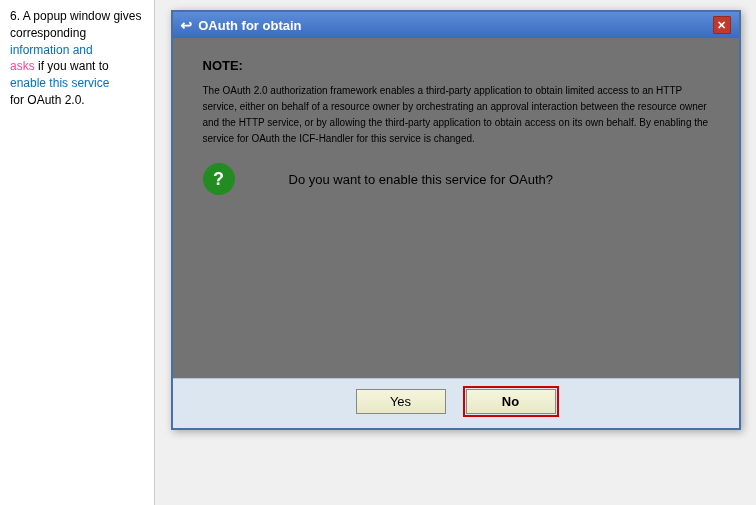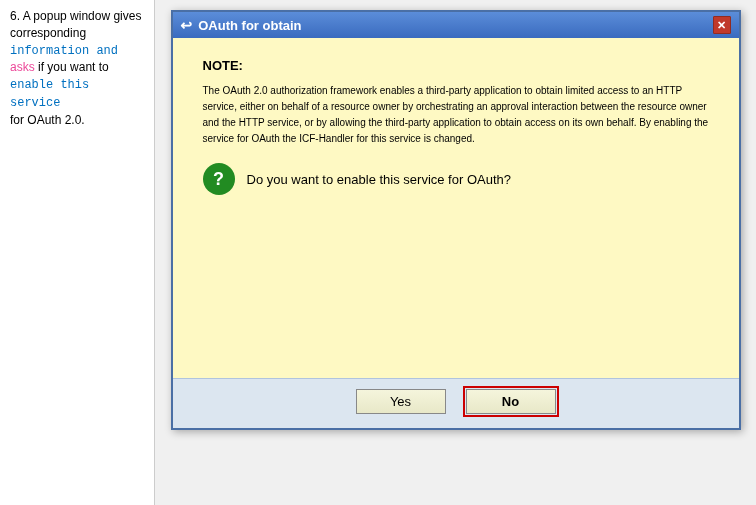--- a/index.html
+++ b/index.html
@@ -25,21 +25,20 @@
       color: #000;
       overflow-y: auto;
     }
 
     .left-panel p {
       margin-bottom: 10px;
     }
 
     .left-panel .highlight-blue {
       color: #0070c0;
-      font-family: Liberation Mono, monospace;
     }
 
     .left-panel .highlight-red {
       color: #ec4899;
     }
 
     .left-panel strong {
       font-weight: bold;
     }
 
@@ -91,21 +90,21 @@
       display: flex;
       align-items: center;
       justify-content: center;
       cursor: pointer;
       font-size: 11px;
       font-weight: bold;
       border-radius: 1px;
     }
 
     .dialog-body {
-      background: #fef9c3;
+      background: #737373;
       padding: 20px 30px 10px 30px;
       min-height: 340px;
     }
 
     .dialog-note {
       font-size: 13px;
       font-weight: bold;
       margin-bottom: 10px;
       color: #000;
     }
@@ -135,20 +134,21 @@
       justify-content: center;
       color: #fff;
       font-size: 18px;
       font-weight: bold;
       flex-shrink: 0;
     }
 
     .dialog-question-text {
       font-size: 13px;
       color: #000;
+      margin-left: 42px;
     }
 
     .dialog-footer {
       background: #dce6f0;
       border-top: 1px solid #b0c4de;
       padding: 10px 30px 14px;
       display: flex;
       justify-content: center;
       gap: 20px;
     }

